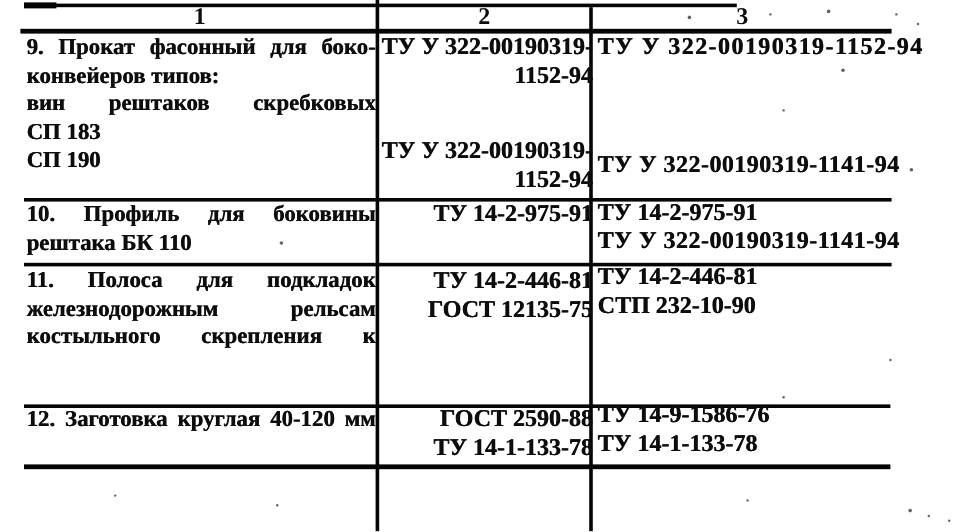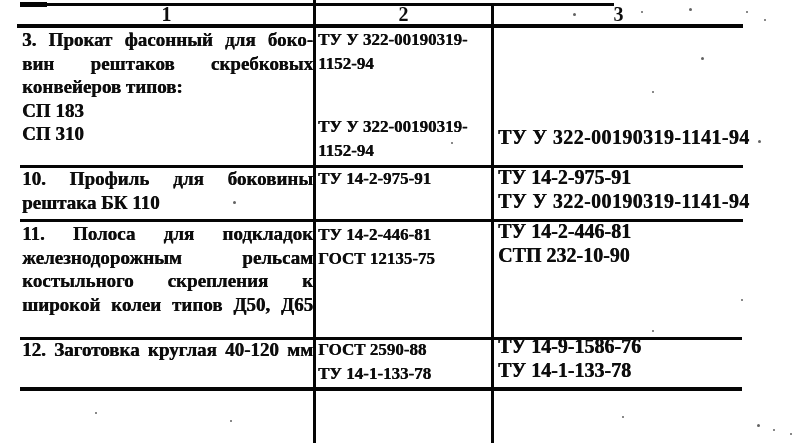--- a/index.html
+++ b/index.html
@@ -7,21 +7,21 @@
     position:relative; width:802px; height:443px; background:#ffffff;
     overflow:hidden;
     font-family:"Liberation Serif","DejaVu Serif",serif;
     font-weight:700; color:#0d0d0d;
     -webkit-font-smoothing:antialiased;
   }
   .rule { position:absolute; background:#050505; }
   .hdr  { position:absolute; top:5px; height:20px; font-size:20px; line-height:19px; text-align:center; }
   .cell { position:absolute; }
   .c1 { left:22px;  width:291px; font-size:19px; line-height:23.6px; }
-  .c2 { left:318px; width:176px; font-size:17px; line-height:23.6px; }
+  .c2 { left:318px; width:176px; font-size:20px; line-height:23.6px;text-align:right; }
   .c3 { left:498px; width:300px; font-size:20px; line-height:23.6px; }
   .ln { white-space:nowrap; text-shadow:0.4px 0 0 currentColor; }
   .jl { white-space:normal; text-align:justify; text-align-last:justify; }
   .sp1 { letter-spacing:1.2px; }
   .sp2 { letter-spacing:0.4px; }
   .speck { position:absolute; background:#2e2e2e; border-radius:50%; opacity:0.75; }
 </style>
 </head>
 <body>
 
@@ -35,33 +35,36 @@
   <div class="rule" style="left:20px;top:337px;width:722px;height:3px"></div>
   <div class="rule" style="left:20px;top:387px;width:722px;height:4px"></div>
   <div class="rule" style="left:313px;top:0;width:3px;height:443px"></div>
   <div class="rule" style="left:491px;top:6px;width:3px;height:437px"></div>
 
   <div class="hdr" style="left:20px;width:293px">1</div>
   <div class="hdr" style="left:313px;width:181px">2</div>
   <div class="hdr" style="left:494px;width:249px">3</div>
 
   <div class="cell c1" style="top:28px">
-    <div class="ln jl">3. Прокат фасонный для боко-</div>
+    <div class="ln jl">9. Прокат фасонный для боко-</div>
+    <div class="ln">конвейеров типов:</div>
     <div class="ln jl">вин рештаков скребковых</div>
-    <div class="ln">конвейеров типов:</div>
     <div class="ln">СП 183</div>
-    <div class="ln">СП 310</div>
+    <div class="ln">СП 190</div>
   </div>
   <div class="cell c2" style="top:28px">
     <div class="ln">ТУ У 322-00190319-</div>
     <div class="ln">1152-94</div>
   </div>
   <div class="cell c2" style="top:115px">
     <div class="ln">ТУ У 322-00190319-</div>
     <div class="ln">1152-94</div>
+  </div>
+  <div class="cell c3" style="top:28px">
+    <div class="ln sp1">ТУ У 322-00190319-1152-94</div>
   </div>
   <div class="cell c3" style="top:126px">
     <div class="ln sp2">ТУ У 322-00190319-1141-94</div>
   </div>
 
   <div class="cell c1" style="top:167px">
     <div class="ln jl">10. Профиль для боковины</div>
     <div class="ln">рештака БК 110</div>
   </div>
   <div class="cell c2" style="top:167px">
@@ -69,21 +72,20 @@
   </div>
   <div class="cell c3" style="top:166px">
     <div class="ln">ТУ 14-2-975-91</div>
     <div class="ln sp2">ТУ У 322-00190319-1141-94</div>
   </div>
 
   <div class="cell c1" style="top:222px">
     <div class="ln jl">11. Полоса для подкладок</div>
     <div class="ln jl">железнодорожным рельсам</div>
     <div class="ln jl">костыльного скрепления к</div>
-    <div class="ln jl">широкой колеи типов Д50, Д65</div>
   </div>
   <div class="cell c2" style="top:223px">
     <div class="ln">ТУ 14-2-446-81</div>
     <div class="ln">ГОСТ 12135-75</div>
   </div>
   <div class="cell c3" style="top:220px">
     <div class="ln">ТУ 14-2-446-81</div>
     <div class="ln">СТП 232-10-90</div>
   </div>
 

